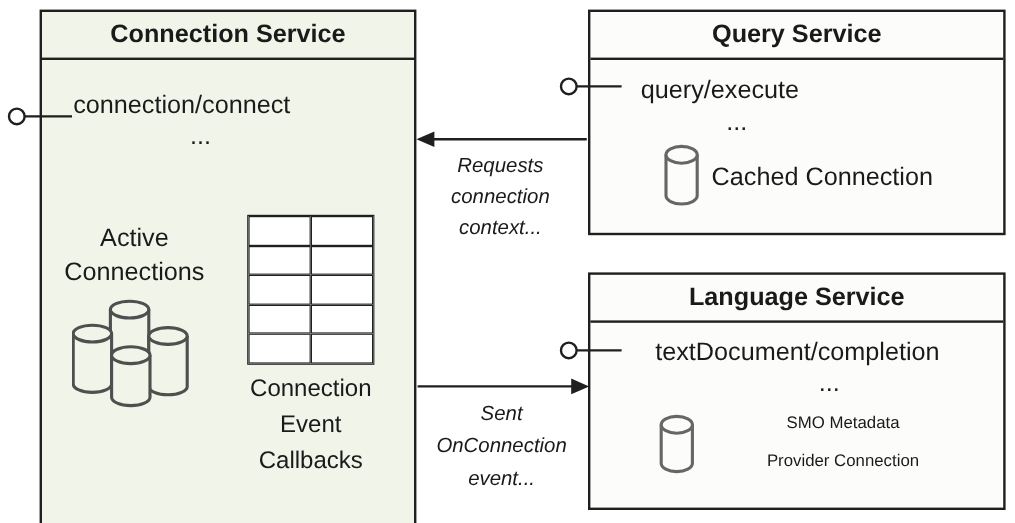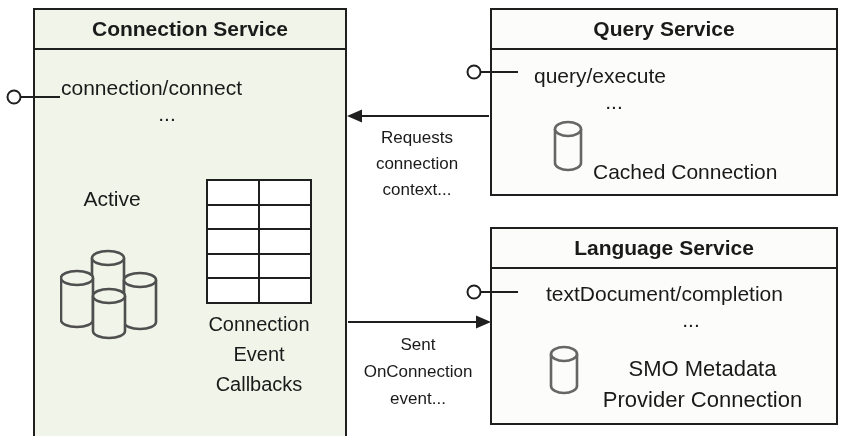--- a/index.html
+++ b/index.html
@@ -26,21 +26,21 @@
     display:flex;align-items:center;justify-content:center;
     font-weight:bold;font-size:21px;
   }
   .methods{position:absolute;font-size:21px;line-height:28px;white-space:nowrap;}
   .dots{text-align:center;line-height:24px;}
   .abs{position:absolute;}
   .centered{text-align:center;}
   .lbl{font-size:21px;line-height:28px;}
   .lbl-sm{font-size:20px;line-height:30px;}
   .arrow-label{
-    position:absolute;font-size:17px;line-height:26px;
+    position:absolute;font-style:italic;font-size:17px;line-height:26px;
     text-align:center;white-space:nowrap;
   }
   .overlay{position:absolute;left:0;top:0;width:846px;height:436px;pointer-events:none;}
   .connector-line{stroke:var(--border-color);stroke-width:2;fill:none;}
   .connector-circle{stroke:var(--border-color);stroke-width:2;fill:#ffffff;}
   .arrow-head{fill:var(--border-color);stroke:none;}
   .cyl{fill:var(--connection-box-fill);stroke:var(--cylinder-stroke);stroke-width:2.6;stroke-linejoin:round;}
   .cyl-single{fill:var(--service-box-fill);stroke:var(--single-cylinder-stroke);stroke-width:2.6;stroke-linejoin:round;}
   .cb-table{
     position:absolute;left:171px;top:169px;width:106px;height:125px;
@@ -56,20 +56,21 @@
 
   <div class="box conn">
     <div class="box-title">Connection Service</div>
     <div class="methods" style="left:26px;top:64px;">
       <div>connection/connect</div>
       <div class="dots" style="width:212px;">...</div>
     </div>
 
     <div class="abs centered lbl" style="left:2px;top:175px;width:150px;">
       <div>Active</div>
+      <div>Connections</div>
     </div>
 
     <svg class="abs" style="left:25px;top:238px;" width="100" height="92" viewBox="0 0 100 92">
       <g>
         <path class="cyl" d="M32,10 L32,52 A16,7 0 0 0 64,52 L64,10"></path>
         <ellipse class="cyl" cx="48" cy="10" rx="16" ry="7"></ellipse>
       </g>
       <g>
         <path class="cyl" d="M1,30 L1,72 A16,7 0 0 0 33,72 L33,30"></path>
         <ellipse class="cyl" cx="17" cy="30" rx="16" ry="7"></ellipse>
@@ -107,34 +108,34 @@
   <div class="box query">
     <div class="box-title">Query Service</div>
     <div class="methods" style="left:42px;top:52px;">
       <div>query/execute</div>
       <div class="dots" style="width:160px;">...</div>
     </div>
     <svg class="abs" style="left:60px;top:110px;" width="32" height="52" viewBox="0 0 32 52">
       <path class="cyl-single" d="M3,9 L3,43 A13,7 0 0 0 29,43 L29,9"></path>
       <ellipse class="cyl-single" cx="16" cy="9" rx="13" ry="7"></ellipse>
     </svg>
-    <div class="abs lbl" style="left:101px;top:124px;white-space:nowrap;margin-top:24px;">Cached Connection</div>
+    <div class="abs lbl" style="left:101px;top:124px;white-space:nowrap;">Cached Connection</div>
   </div>
 
   <div class="box lang">
     <div class="box-title">Language Service</div>
     <div class="methods" style="left:54px;top:51px;">
       <div>textDocument/completion</div>
       <div class="dots" style="width:290px;">...</div>
     </div>
     <svg class="abs" style="left:56px;top:116px;" width="32" height="50" viewBox="0 0 32 50">
       <path class="cyl-single" d="M3,9 L3,41 A13,7 0 0 0 29,41 L29,9"></path>
       <ellipse class="cyl-single" cx="16" cy="9" rx="13" ry="7"></ellipse>
     </svg>
-    <div class="abs centered" style="left:93px;top:124px;width:235px;font-size:22px;line-height:31px;">
+    <div class="abs centered" style="left:93px;top:108px;width:235px;font-size:14px;line-height:31px;">
       <div>SMO Metadata</div>
       <div>Provider Connection</div>
     </div>
   </div>
 
   <div class="arrow-label" style="left:352px;top:125px;width:130px;">
     <div>Requests</div>
     <div>connection</div>
     <div>context...</div>
   </div>

